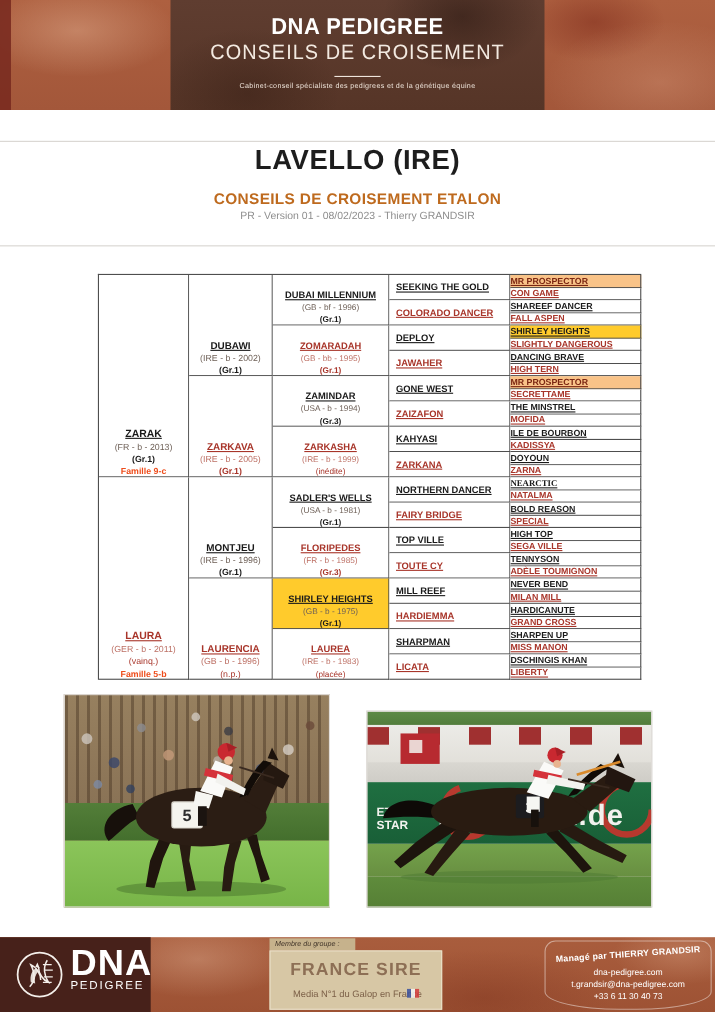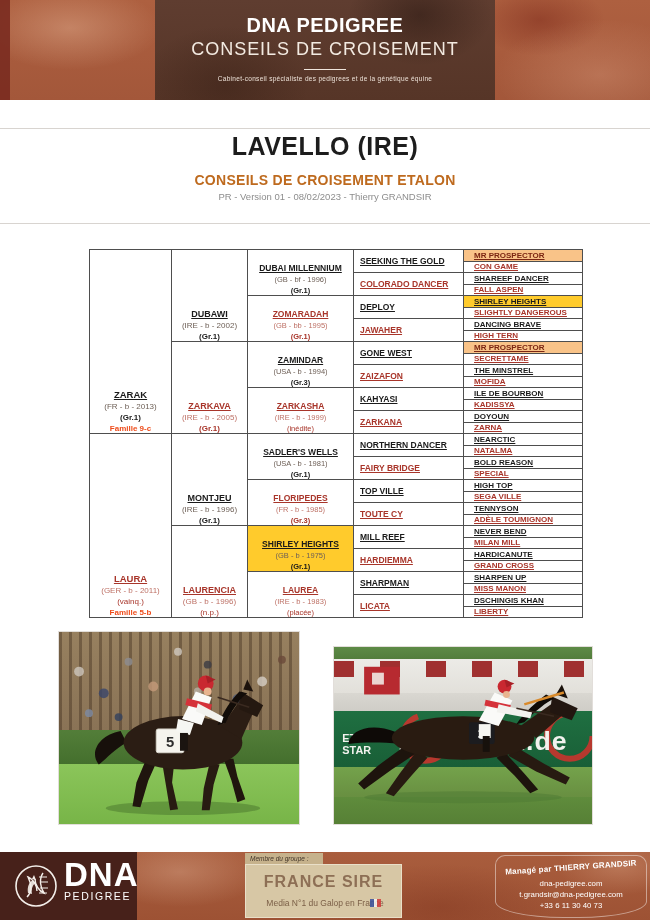--- a/index.html
+++ b/index.html
@@ -34,21 +34,21 @@
   .version-info{margin-top:3px;font-size:9.5px;color:#8d8d8d;}
 
   
   .pedigree{position:absolute;left:89px;top:249px;width:493px;
     display:grid;grid-template-columns:82px 76px 106px 110px 119px;grid-auto-rows:11.5px;
     border-top:1px solid #4e4e4e;border-left:1px solid #4e4e4e;box-sizing:content-box;}
   .cell{border-right:1px solid #4e4e4e;border-bottom:1px solid #4e4e4e;overflow:hidden;
     display:flex;box-sizing:border-box;background:#fff;}
   .g1,.g2,.g3{flex-direction:column;align-items:center;justify-content:flex-end;text-align:center;gap:2px;}
   .g4{align-items:center;padding-left:6px;}
-  .g5{align-items:center;padding-left:10px;}
+  .g5{align-items:center;padding-left:0;}
   .horse-name{font-weight:bold;text-decoration:underline;white-space:nowrap;}
   .g1 .horse-name{font-size:9.5px;} .g2 .horse-name{font-size:9px;}
   .g3 .horse-name{font-size:8.5px;} .g4 .horse-name{font-size:8.5px;} .g5 .horse-name{font-size:8px;}
   .origin,.grade,.family{font-size:8px;white-space:nowrap;}
   .g3 .origin,.g3 .grade{font-size:7.5px;}
   .male .horse-name,.male .grade{color:#1a1a1a;}
   .female .horse-name,.female .grade{color:#A8352A;}
   .male .origin{color:#6E6057;}
   .female .origin{color:#BD7065;}
   .grade.bold{font-weight:bold;}
@@ -295,21 +295,21 @@
       </div>
       <div class="cell g5 female" style="grid-area: 14 / 5 / span 1;">
         <span class="horse-name">KADISSYA</span>
       </div>
       <div class="cell g5 male" style="grid-area: 15 / 5 / span 1;">
         <span class="horse-name">DOYOUN</span>
       </div>
       <div class="cell g5 female" style="grid-area: 16 / 5 / span 1;">
         <span class="horse-name">ZARNA</span>
       </div>
-      <div class="cell g5 male" style="grid-area: 17 / 5 / span 1;">
+      <div class="cell g5 male" style="grid-area: 17 / 5 / span 1; font-family: Liberation Serif, serif;">
         <span class="horse-name">NEARCTIC</span>
       </div>
       <div class="cell g5 female" style="grid-area: 18 / 5 / span 1;">
         <span class="horse-name">NATALMA</span>
       </div>
       <div class="cell g5 male" style="grid-area: 19 / 5 / span 1;">
         <span class="horse-name">BOLD REASON</span>
       </div>
       <div class="cell g5 female" style="grid-area: 20 / 5 / span 1;">
         <span class="horse-name">SPECIAL</span>

